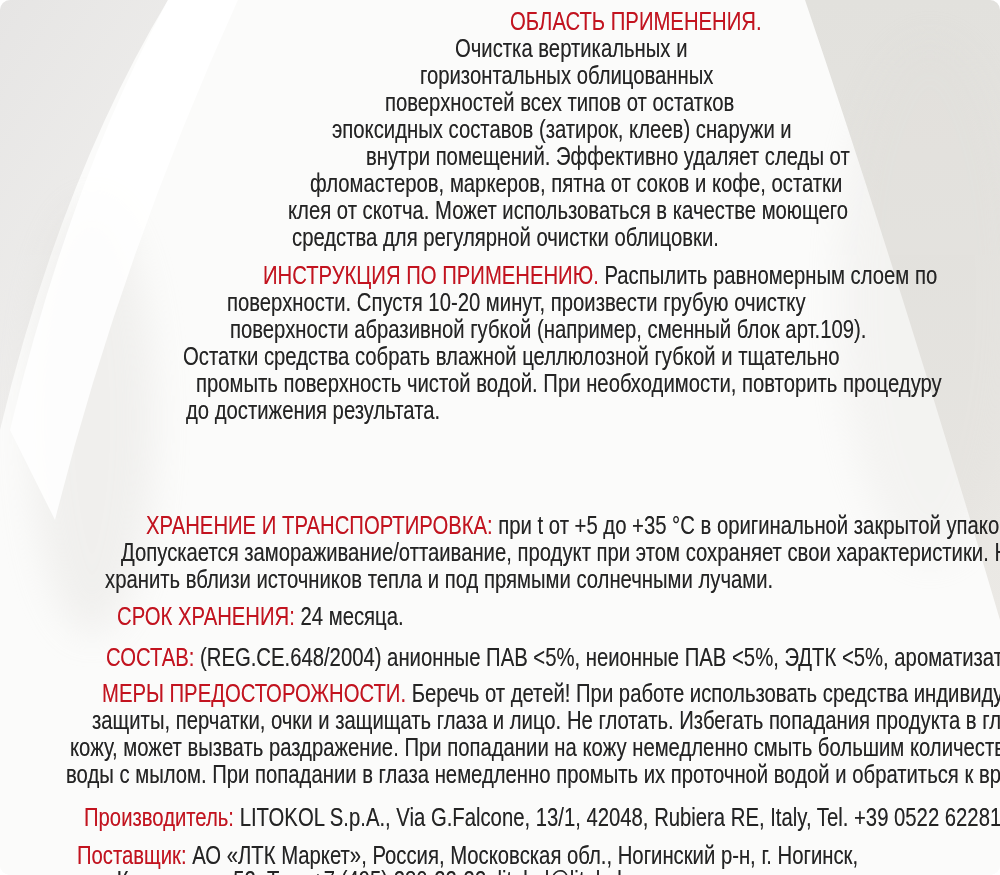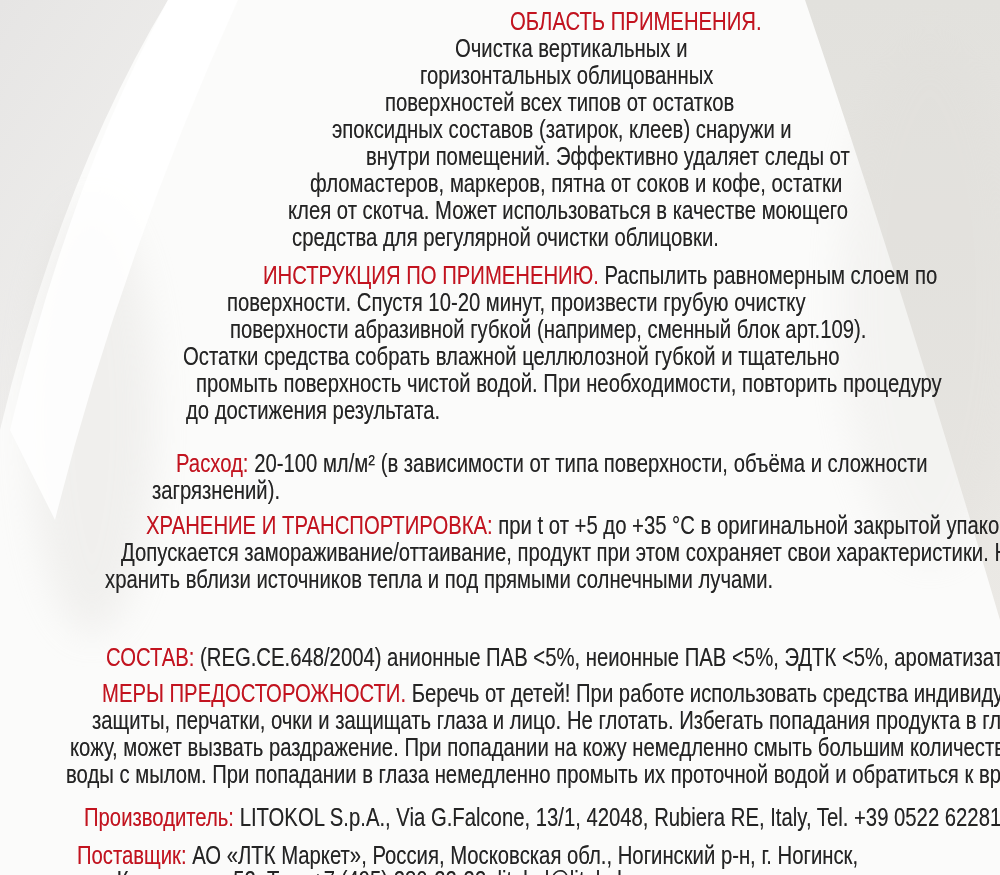--- a/index.html
+++ b/index.html
@@ -2,20 +2,21 @@
 <html lang="ru"><head>
 <meta charset="utf-8">
 <style>
   html,body{margin:0;padding:0;background:#fff;}
   #stage{
     position:relative;
     width:1000px;height:875px;
     overflow:hidden;
     background:#fbfbfa;
     font-family:"Liberation Sans", sans-serif;
+    border-radius:10px;
   }
   #bg{position:absolute;left:0;top:0;width:1000px;height:875px;}
   .label-text{position:absolute;left:0;top:0;width:1000px;height:875px;}
   .sec{position:absolute;left:0;right:0;}
   .line{
     white-space:nowrap;
     font-size:26px;
     line-height:27px;
     color:#242424;
     transform:scaleX(0.78);
@@ -73,31 +74,30 @@
 
     <div class="sec sec-instructions" style="top:262px">
       <div class="line" style="margin-left:263px"><span class="hd">ИНСТРУКЦИЯ ПО ПРИМЕНЕНИЮ.</span> <span>Распылить равномерным слоем по</span></div>
       <div class="line" style="margin-left:227px">поверхности. Спустя 10-20 минут, произвести грубую очистку</div>
       <div class="line" style="margin-left:230px">поверхности абразивной губкой (например, сменный блок арт.109).</div>
       <div class="line" style="margin-left:183px">Остатки средства собрать влажной целлюлозной губкой и тщательно</div>
       <div class="line" style="margin-left:196px">промыть поверхность чистой водой. При необходимости, повторить процедуру</div>
       <div class="line" style="margin-left:186px">до достижения результата.</div>
     </div>
 
-    <div class="sec sec-consumption" style="top:450px">
-      <div class="line" style="margin-left:176px"><span class="hd">Расход:</span> <span>20-100 мл/м² (в зависимости от типа поверхности, объёма и сложности</span></div>
-      <div class="line" style="margin-left:152px">загрязнений).</div>
-    </div>
 
     <div class="sec sec-storage" style="top:512px">
       <div class="line" style="margin-left:146px"><span class="hd">ХРАНЕНИЕ И ТРАНСПОРТИРОВКА:</span> <span>при t от +5 до +35 °C в оригинальной закрытой упаковке.</span></div>
       <div class="line" style="margin-left:121px">Допускается замораживание/оттаивание, продукт при этом сохраняет свои характеристики. Не</div>
       <div class="line" style="margin-left:105px">хранить вблизи источников тепла и под прямыми солнечными лучами.</div>
     </div>
 
+    <div class="sec sec-shelf-life" style="top:603px">
+      <div class="line" style="margin-left:117px"><span class="hd">СРОК ХРАНЕНИЯ:</span> <span>24 месяца.</span></div>
+    </div>
 
     <div class="sec sec-composition" style="top:644px">
       <div class="line" style="margin-left:106px"><span class="hd">СОСТАВ:</span> <span>(REG.CE.648/2004) анионные ПАВ &lt;5%, неионные ПАВ &lt;5%, ЭДТК &lt;5%, ароматизаторы.</span></div>
     </div>
 
     <div class="sec sec-precautions" style="top:680px">
       <div class="line" style="margin-left:102px"><span class="hd">МЕРЫ ПРЕДОСТОРОЖНОСТИ.</span> <span>Беречь от детей! При работе использовать средства индивидуальной</span></div>
       <div class="line" style="margin-left:92px">защиты, перчатки, очки и защищать глаза и лицо. Не глотать. Избегать попадания продукта в глаза и на</div>
       <div class="line" style="margin-left:70px">кожу, может вызвать раздражение. При попадании на кожу немедленно смыть большим количеством</div>
       <div class="line" style="margin-left:66px">воды с мылом. При попадании в глаза немедленно промыть их проточной водой и обратиться к врачу.</div>

